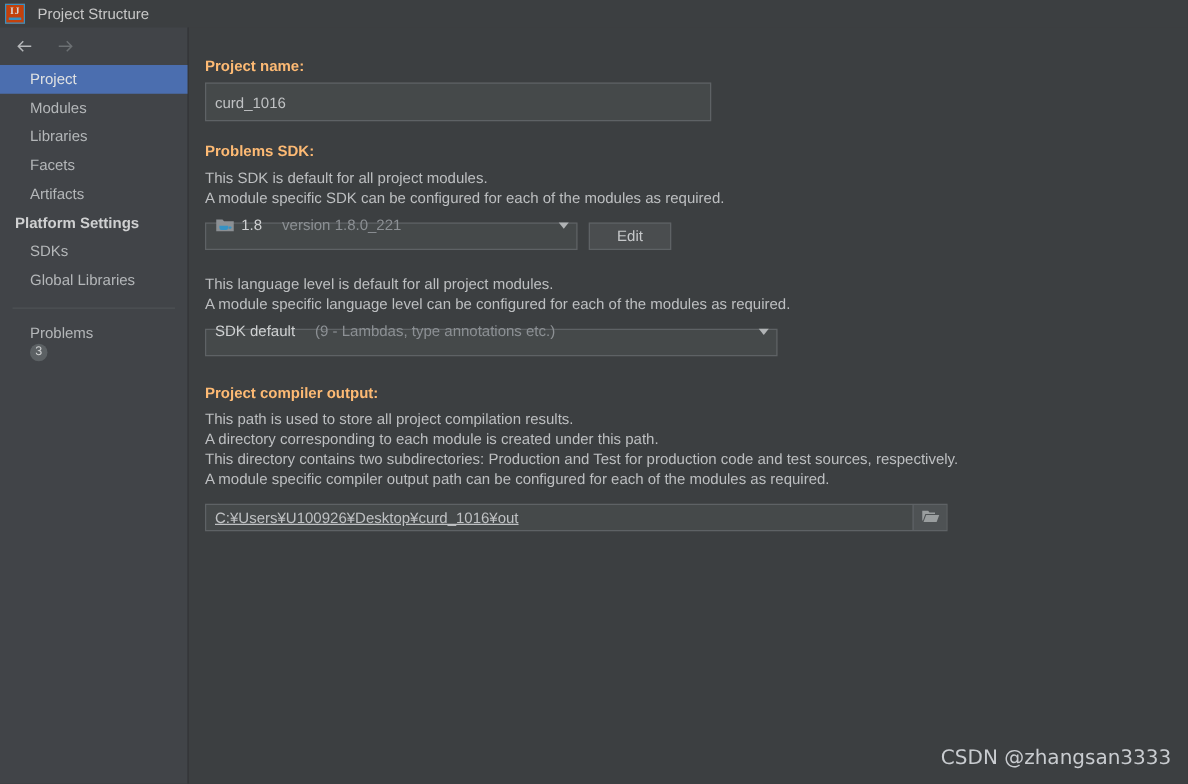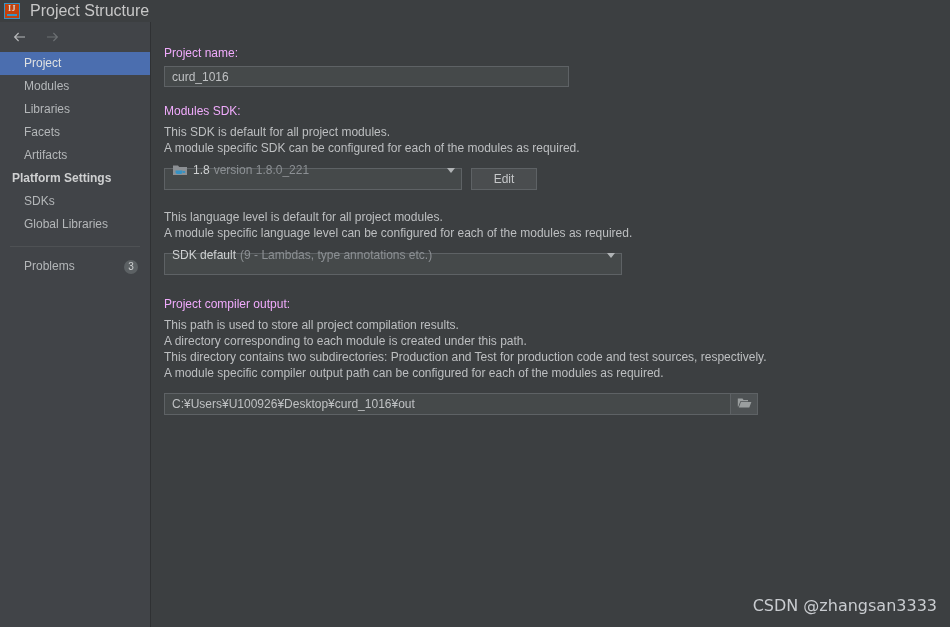--- a/index.html
+++ b/index.html
@@ -49,21 +49,21 @@
   .ij-icon .ij-bar {
     position: absolute;
     bottom: 2px;
     left: 2px;
     right: 2px;
     height: 2px;
     background: #3592c4;
   }
   .titlebar-title {
     margin-left: 10px;
-    font-size: 16px;
+    font-size: 12px;
     color: #c7c7c7;
   }
 
   
   .window-body {
     display: flex;
     height: 605px;
   }
 
   
@@ -110,23 +110,24 @@
     background: #4b6eaf;
     color: #dfe1e2;
   }
   .sidebar-divider {
     height: 1px;
     background: #4e5154;
     margin: 10px 10px 8px 10px;
   }
   .nav-item.with-badge {
     display: flex;
-    align-items: center;
+    align-items: flex-start;
     justify-content: space-between;
     padding-right: 12px;
+    flex-direction: column;
   }
   .badge {
     background: #5c6164;
     color: #cfd1d2;
     font-size: 10px;
     line-height: 14px;
     min-width: 14px;
     height: 14px;
     border-radius: 7px;
     text-align: center;
@@ -138,32 +139,32 @@
   .content {
     flex: 1 1 auto;
     background: #3c3f41;
     padding: 24px 0 0 13px;
     box-sizing: border-box;
     position: relative;
   }
 
   .field-label {
     font-size: 12px;
-    color: #f0abfc;
-    font-weight: normal;
+    color: #fdba74;
+    font-weight: bold;
     margin-bottom: 6px;
   }
   .desc-line {
     font-size: 12px;
     color: #bdbfc1;
     line-height: 16px;
   }
 
   .text-input {
-    height: 21px;
+    height: 31px;
     background: #45494a;
     border: 1px solid #5e6265;
     box-sizing: border-box;
     display: flex;
     align-items: center;
     padding: 0 7px;
     font-size: 12px;
     color: #bfc1c3;
   }
   .input-name { width: 405px; margin-bottom: 17px; }
@@ -178,21 +179,21 @@
     display: flex;
     align-items: center;
     padding: 0 0 18px 7px;
     font-size: 12px;
     color: #bfc1c3;
     position: relative;
   }
   .combo-sdk { width: 298px; }
   .combo-lang { width: 458px; }
   .combo-value { color: #cfd1d2; }
-  .combo-sub { color: #8c9094; margin-left: 4px; }
+  .combo-sub { color: #8c9094; margin-left: 16px; }
   .combo-arrow {
     margin-left: auto;
     width: 20px;
     display: flex;
     align-items: center;
     justify-content: center;
   }
   .caret {
     width: 0; height: 0;
     border-left: 4px solid transparent;
@@ -229,21 +230,21 @@
     height: 22px;
     background: #45494a;
     border: 1px solid #5e6265;
     box-sizing: border-box;
     display: flex;
     align-items: center;
     font-size: 12px;
     color: #bfc1c3;
     padding-left: 7px;
   }
-  .path-text { flex: 1 1 auto; }
+  .path-text { flex: 1 1 auto; text-decoration: underline; }
   .browse-btn {
     width: 26px;
     height: 20px;
     background: #4e5254;
     border-left: 1px solid #5e6265;
     display: flex;
     align-items: center;
     justify-content: center;
     flex: 0 0 auto;
     cursor: default;
@@ -304,21 +305,21 @@
     </div>
   </div>
 
   <div class="content">
 
     <div class="field-label">Project name:</div>
     <div class="text-input input-name">
       <span>curd_1016</span>
     </div>
 
-    <div class="field-label">Modules SDK:</div>
+    <div class="field-label">Problems SDK:</div>
     <div class="desc-line">This SDK is default for all project modules.</div>
     <div class="desc-line">A module specific SDK can be configured for each of the modules as required.</div>
     <div class="section-gap-sm"></div>
     <div class="row">
       <div class="combo combo-sdk">
         <span class="sdk-icon">
           <svg width="16" height="14" viewBox="0 0 16 14">
             <path d="M1 2.5 L6 2.5 L7.2 4 L15 4 L15 12 L1 12 Z" fill="#8c9094"></path>
             <path d="M3.5 7.5 L10.5 7.5 L10.5 9.2 A1.8 1.8 0 0 1 8.7 11 L5.3 11 A1.8 1.8 0 0 1 3.5 9.2 Z" fill="#3592c4"></path>
             <path d="M10.8 8.1 L12.4 8.1 A0.9 0.9 0 0 1 12.4 9.9 L10.8 9.9 Z" fill="#3592c4"></path>

